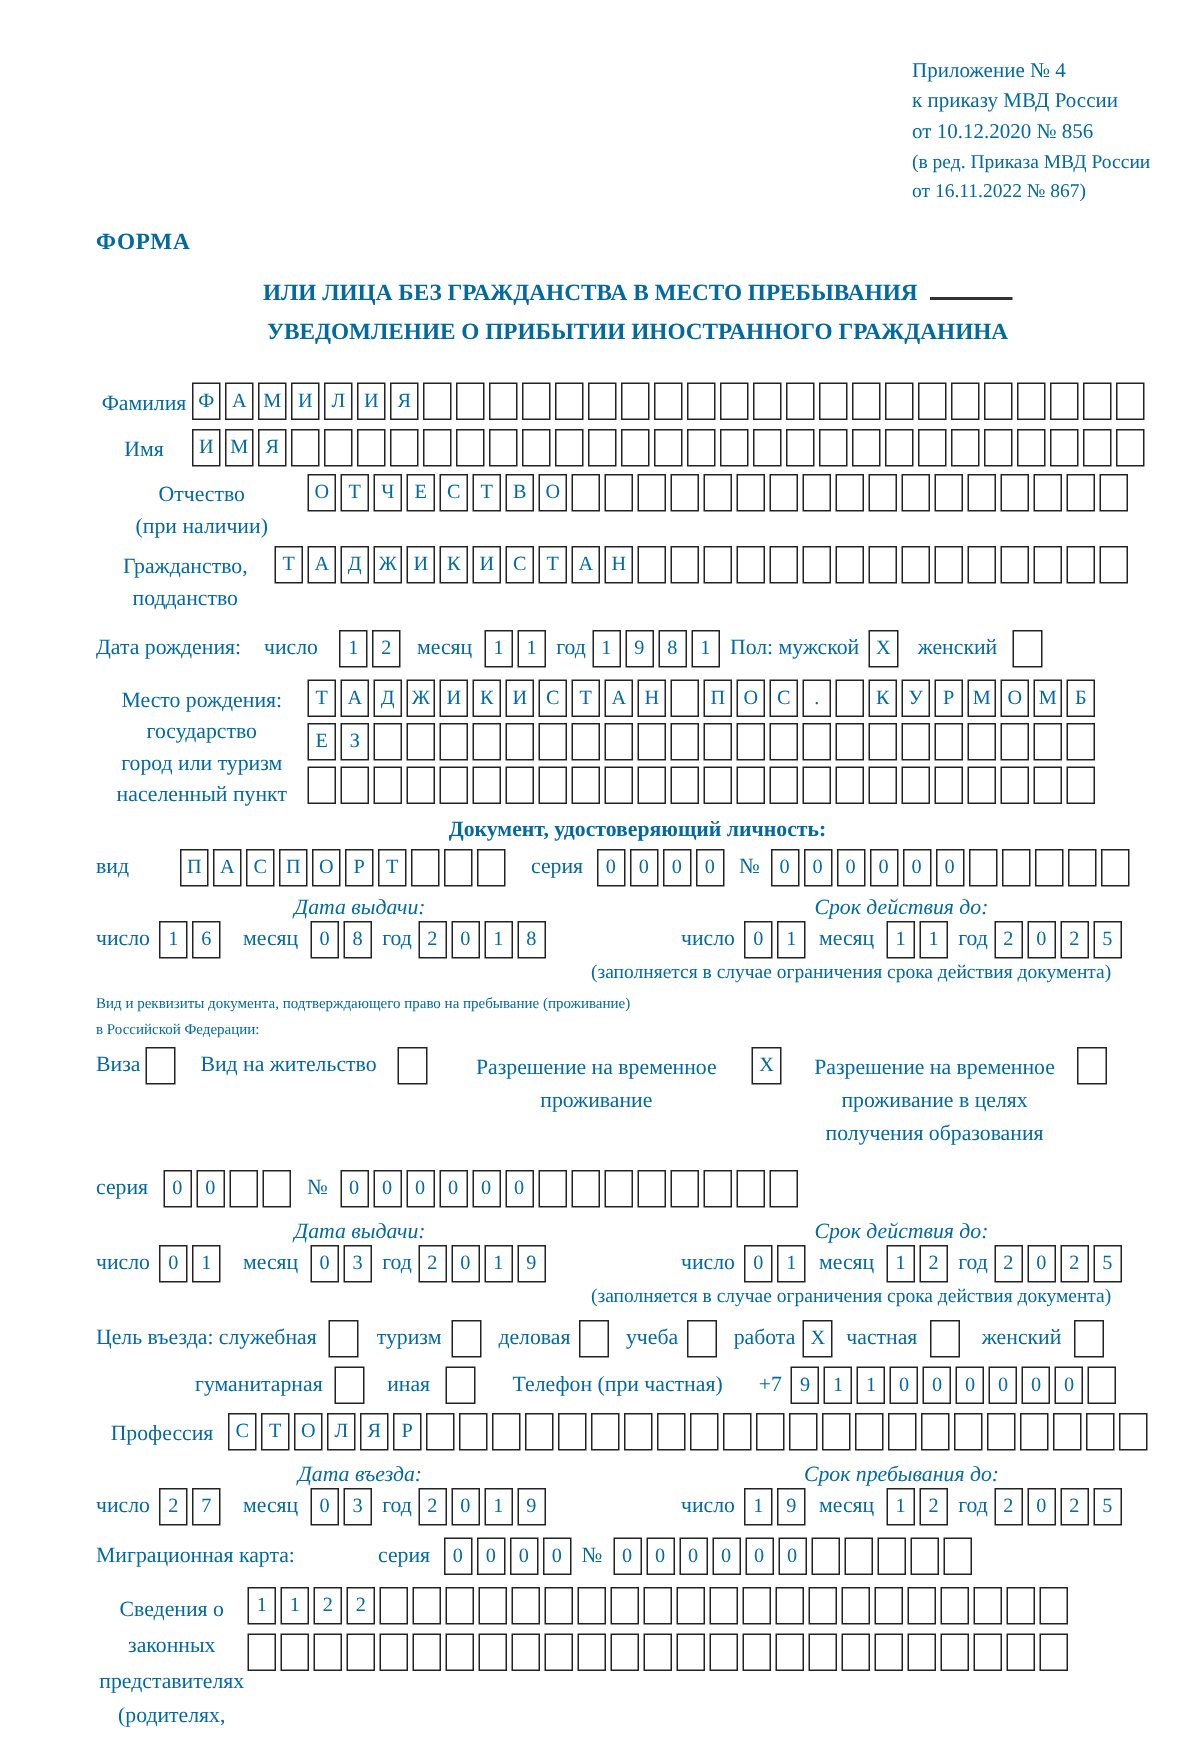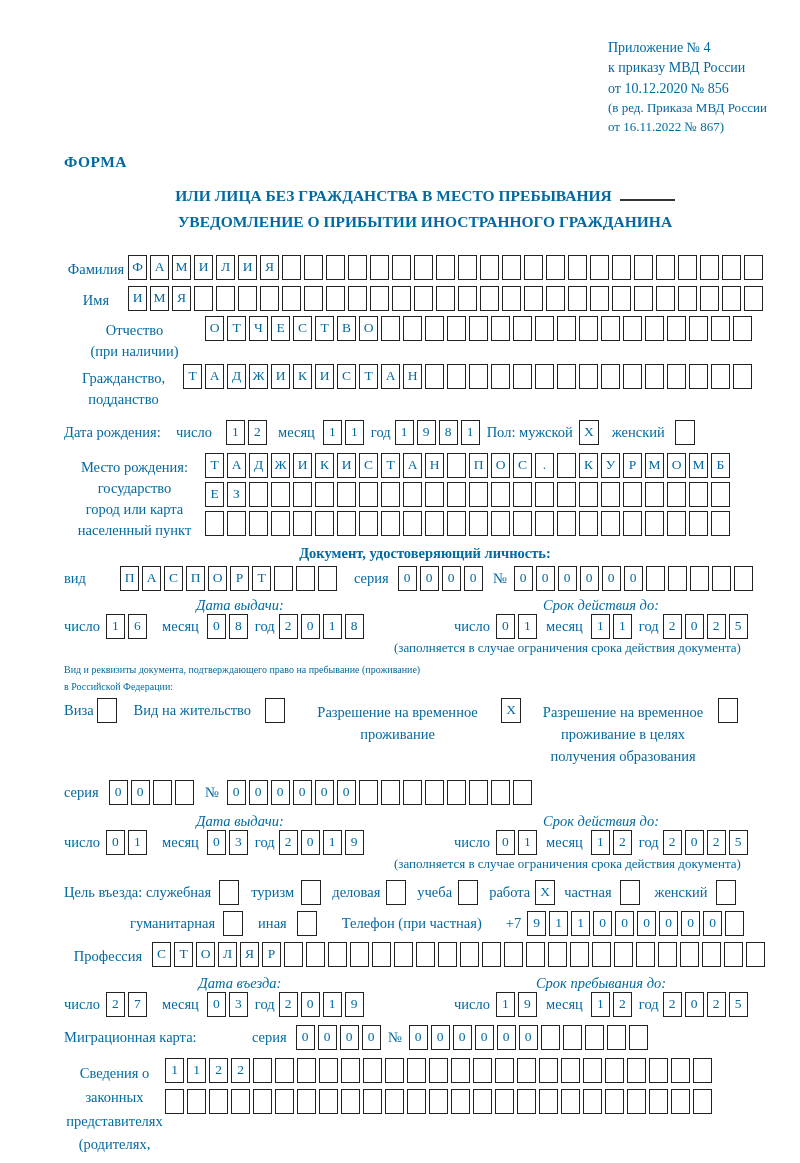--- a/index.html
+++ b/index.html
@@ -213,21 +213,21 @@
     <span class="dlbl" style="margin-left:4px;margin-right:6px">Пол: мужской</span>
     <span class="cbox">X</span>
     <span class="dlbl" style="margin-left:10px;margin-right:10px">женский</span>
     <span class="cbox"></span>
   </div>
 
   <div class="row" style="margin-top:8px">
     <div class="lbl" style="width:141px">
       <div>Место рождения:</div>
       <div>государство</div>
-      <div>город или карта</div>
+      <div>город или туризм</div>
       <div>населенный пункт</div>
     </div>
     <div>
       <div class="cells" style="margin-bottom:4px">
           <span class="cell">Т</span>
           <span class="cell">А</span>
           <span class="cell">Д</span>
           <span class="cell">Ж</span>
           <span class="cell">И</span>
           <span class="cell">К</span>

